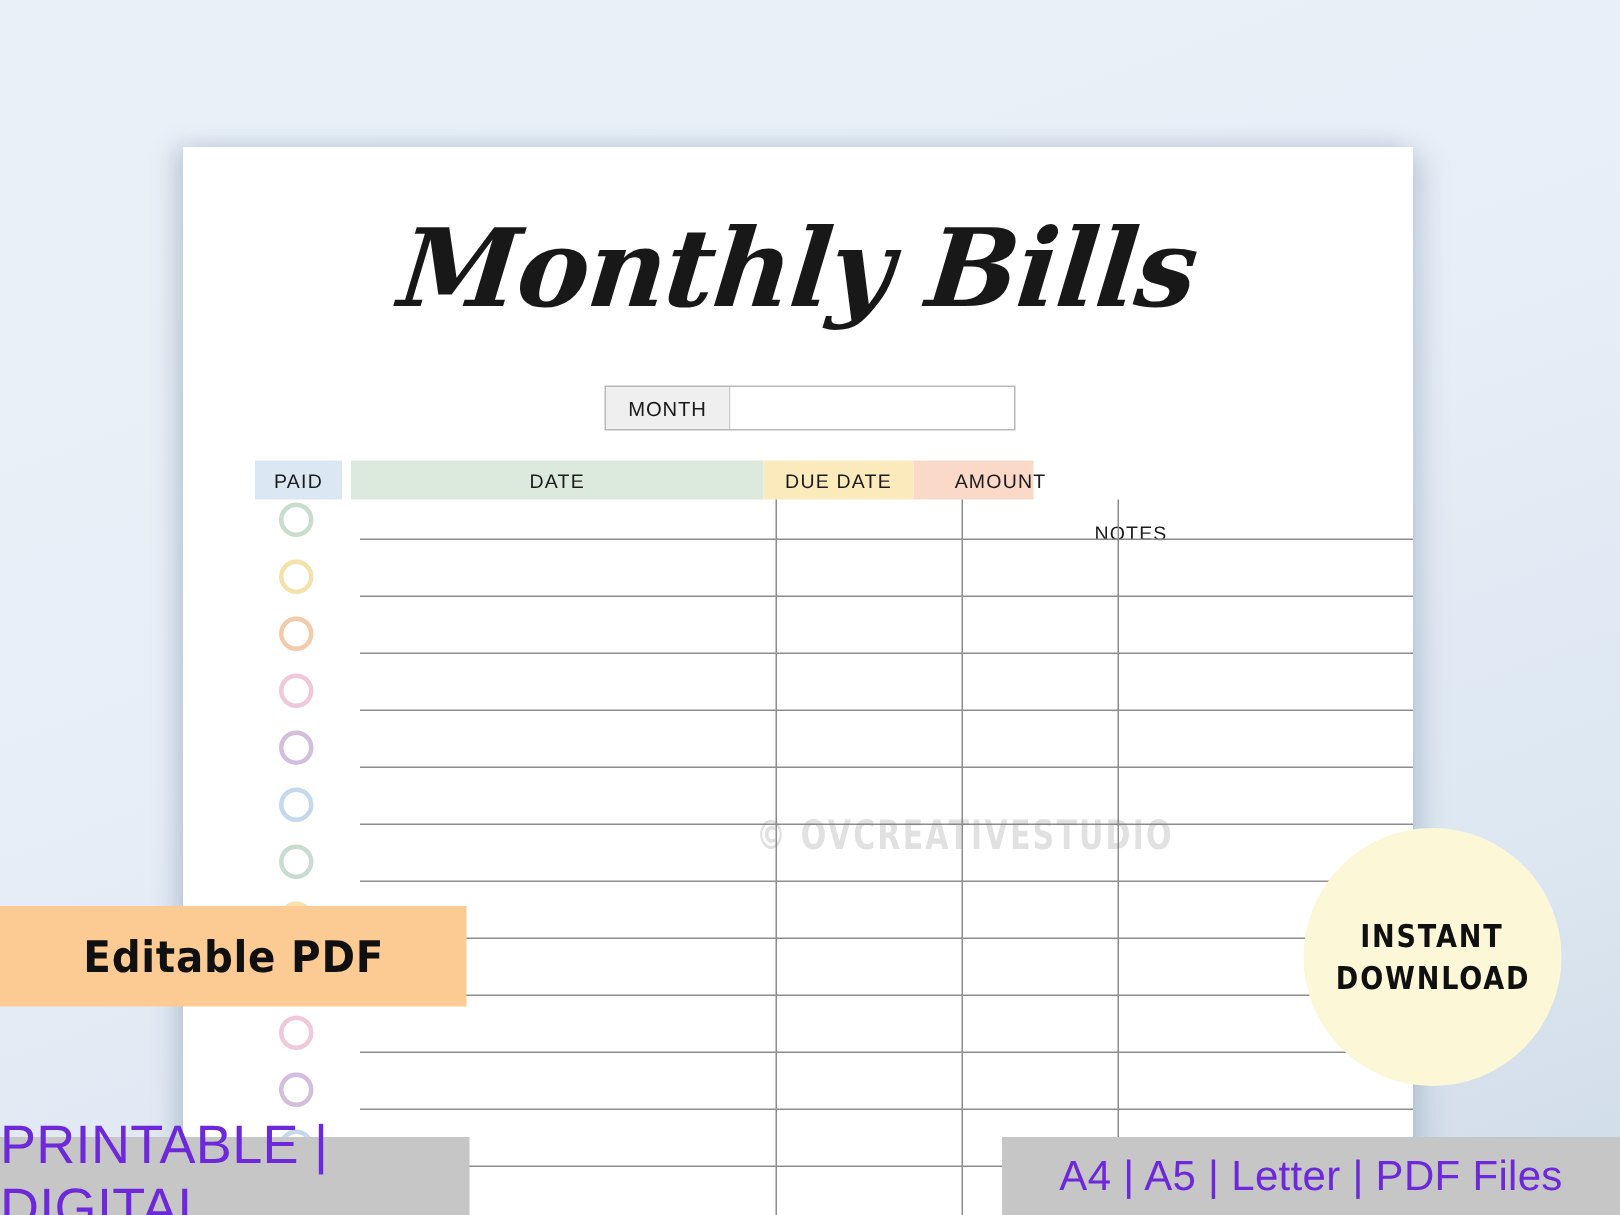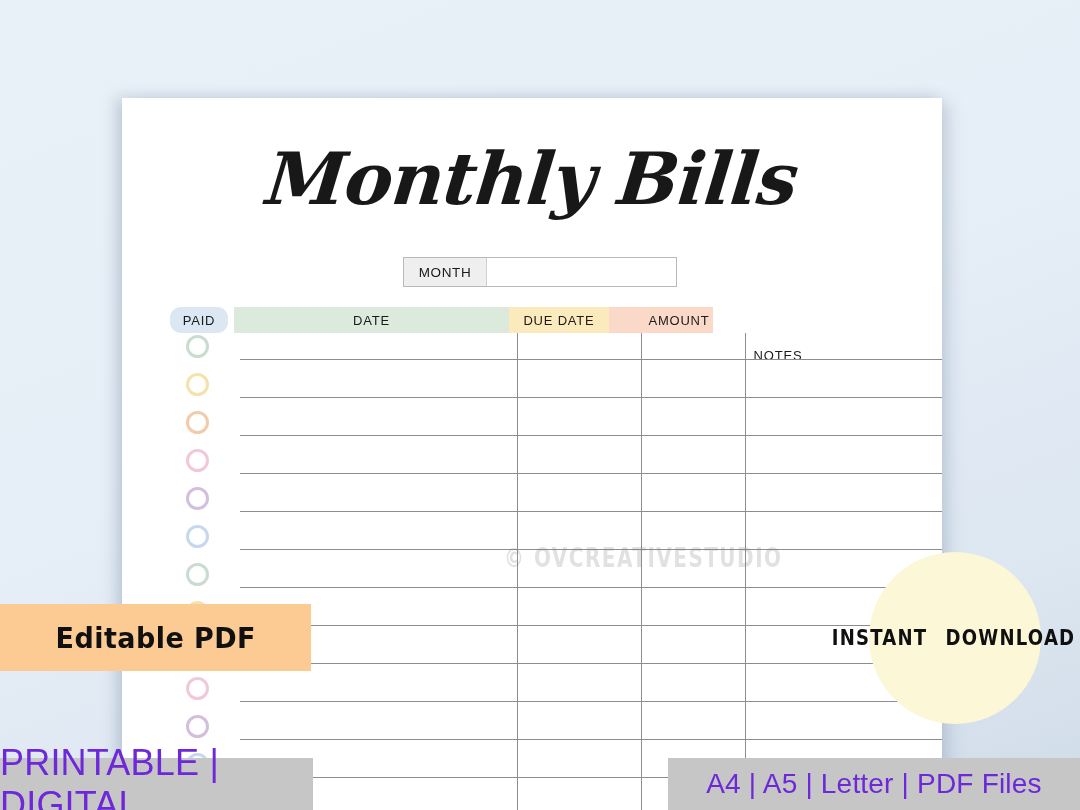--- a/index.html
+++ b/index.html
@@ -123,24 +123,24 @@
   .hcell {
     display: flex;
     align-items: center;
     justify-content: center;
     font-size: 13px;
     letter-spacing: 0.8px;
     color: #1b1b1b;
     box-sizing: border-box;
   }
   .hgap { width: 6px; }
-  #h-paid   { width: 58px; border-radius: 11px; }
+  #h-paid   { width: 58px; }
   #h-bill   { width: 275px; }
   #h-due    { width: 100px; }
-  #h-amount { width: 104px; padding-left: 36px; }
+  #h-amount { width: 80px; padding-left: 36px; }
   #h-notes  { width: 130px; margin-top: 48px; }
 
   
   #grid {
     position: relative;
     margin-top: 0;
     height: 520px;
   }
   .row-line {
     position: absolute;
@@ -220,21 +220,21 @@
 
   #instant-badge {
     position: absolute;
     left: 869px;
     top: 552px;
     width: 172px;
     height: 172px;
     border-radius: 50%;
     background: #fbf7d7;
     display: flex;
-    flex-direction: row;
+    flex-direction: column;
     align-items: center;
     justify-content: center;
     line-height: 1.34;
   }
   .instant-line {
     font-family: "DejaVu Sans", sans-serif;
     font-weight: bold;
     font-size: 21px;
     letter-spacing: 1.4px;
     color: #101010;

